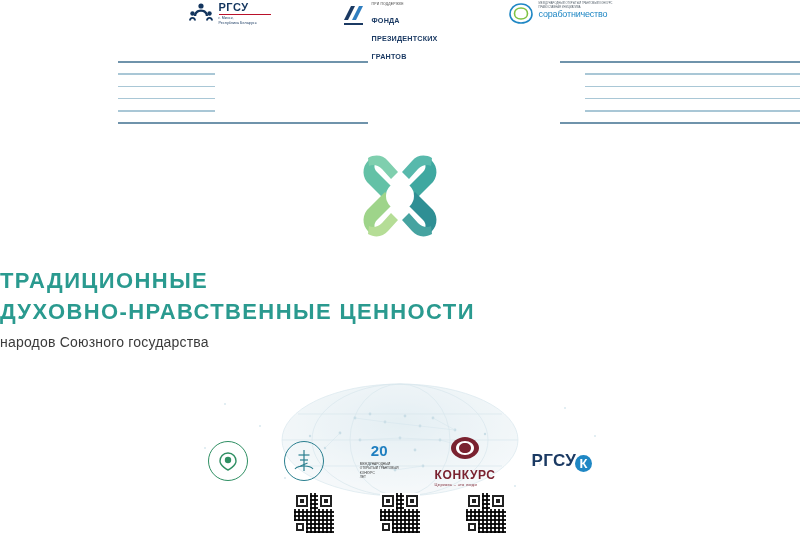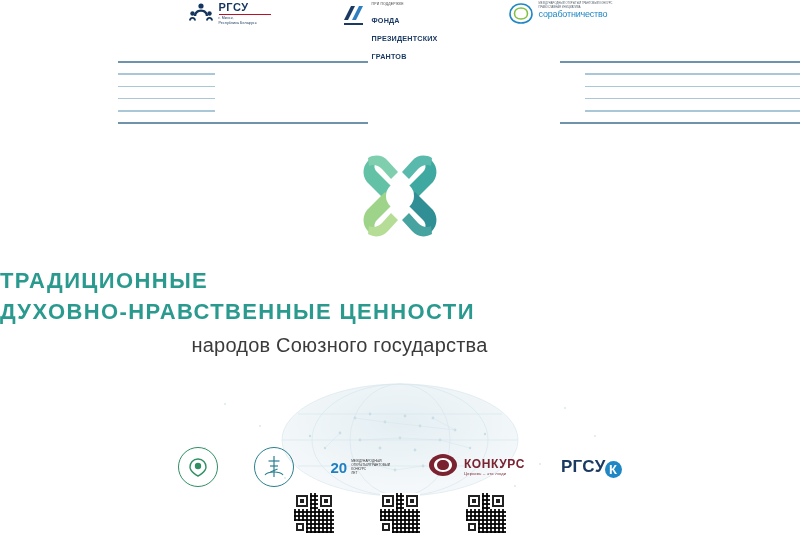--- a/index.html
+++ b/index.html
@@ -148,22 +148,21 @@
     left: 0; width: 800px;
     color: #2a9a8f;
     font-weight: bold;
     letter-spacing: 1.4px;
   }
   .main-title.l1 { top: 268px; font-size: 22px; }
   .main-title.l2 { top: 299px; font-size: 22px; }
   .subtitle {
     position: absolute;
     top: 334px; left: 0; width: 679px;
-    text-align: center;
-    font-size: 20px;
+    font-size: 14px;
     color: #3b3b3b;
     letter-spacing: 0.2px;
   }
 
   
   .globe {
     position: absolute;
     top: 378px; left: 50%;
     transform: translateX(-50%);
     width: 470px; height: 120px;
@@ -172,21 +171,21 @@
 
   
   .bottom-logos {
     position: absolute;
     bottom: 46px; left: 0; width: 800px;
     display: flex;
     align-items: center;
     justify-content: center;
     gap: 36px;
   }
-  .blogo { display: flex; align-items: center; gap: 4px; }
+  .blogo { display: flex; align-items: center; gap: 4px; flex-direction: column; }
 
   .circ {
     width: 40px; height: 40px;
     border-radius: 50%;
     display: flex; align-items: center; justify-content: center;
   }
   .circ.green { border: 1.6px solid #2f8f63; }
   .circ.teal  { border: 1.6px solid #2a7f8f; }
 
   .jub-num {

